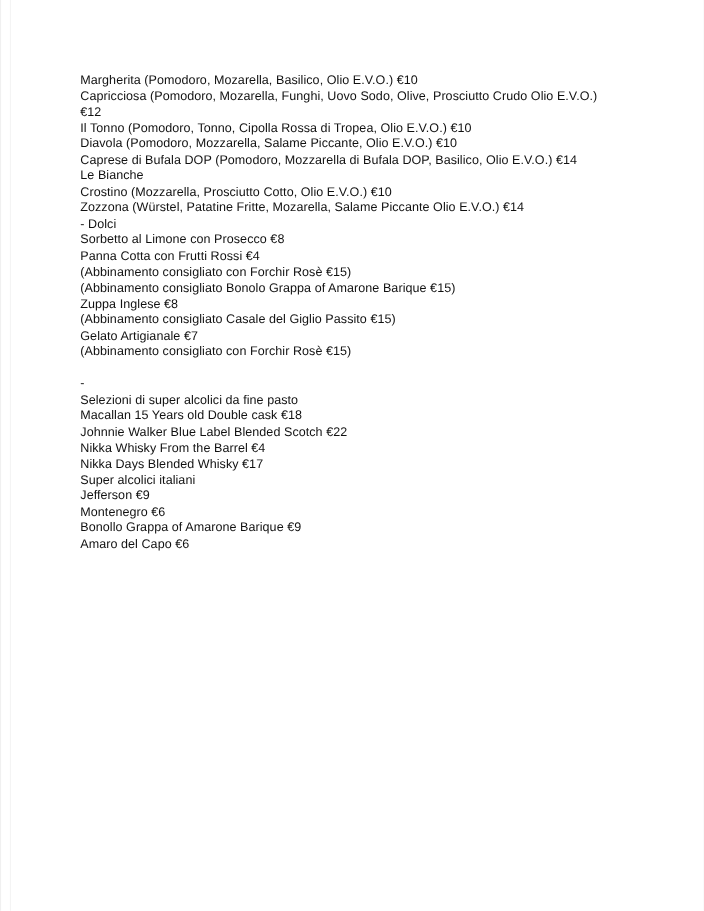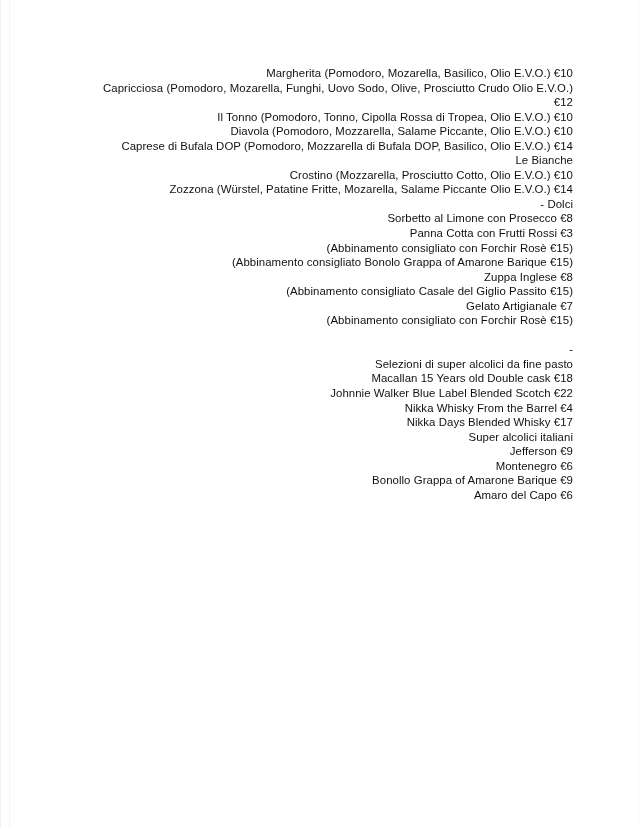--- a/index.html
+++ b/index.html
@@ -14,21 +14,20 @@
     overflow: hidden;
   }
   .page {
     position: relative;
     width: 640px;
     height: 828px;
     background: #ffffff;
     box-sizing: border-box;
     border-left: 1px solid #f0f0f0;
     border-right: 1px solid #fafafa;
-    text-align: right;
   }
   .page-edge-left {
     position: absolute;
     left: 8px;
     top: 0;
     bottom: 0;
     width: 1px;
     background: #f4f4f4;
   }
   .doc-body {
@@ -59,21 +58,21 @@
       <div class="line">Capricciosa (Pomodoro, Mozarella, Funghi, Uovo Sodo, Olive, Prosciutto Crudo Olio E.V.O.)</div>
       <div class="line">€12</div>
       <div class="line">Il Tonno (Pomodoro, Tonno, Cipolla Rossa di Tropea, Olio E.V.O.) €10</div>
       <div class="line">Diavola (Pomodoro, Mozzarella, Salame Piccante, Olio E.V.O.) €10</div>
       <div class="line">Caprese di Bufala DOP (Pomodoro, Mozzarella di Bufala DOP, Basilico, Olio E.V.O.) €14</div>
       <div class="line">Le Bianche</div>
       <div class="line">Crostino (Mozzarella, Prosciutto Cotto, Olio E.V.O.) €10</div>
       <div class="line">Zozzona (Würstel, Patatine Fritte, Mozarella, Salame Piccante Olio E.V.O.) €14</div>
       <div class="line">- Dolci</div>
       <div class="line">Sorbetto al Limone con Prosecco €8</div>
-      <div class="line">Panna Cotta con Frutti Rossi €3</div>
+      <div class="line">Panna Cotta con Frutti Rossi €4</div>
       <div class="line">(Abbinamento consigliato con Forchir Rosè €15)</div>
       <div class="line">(Abbinamento consigliato Bonolo Grappa of Amarone Barique €15)</div>
       <div class="line">Zuppa Inglese €8</div>
       <div class="line">(Abbinamento consigliato Casale del Giglio Passito €15)</div>
       <div class="line">Gelato Artigianale €7</div>
       <div class="line">(Abbinamento consigliato con Forchir Rosè €15)</div>
       <div class="line blank"></div>
       <div class="line">-</div>
       <div class="line">Selezioni di super alcolici da fine pasto</div>
       <div class="line">Macallan 15 Years old Double cask €18</div>

